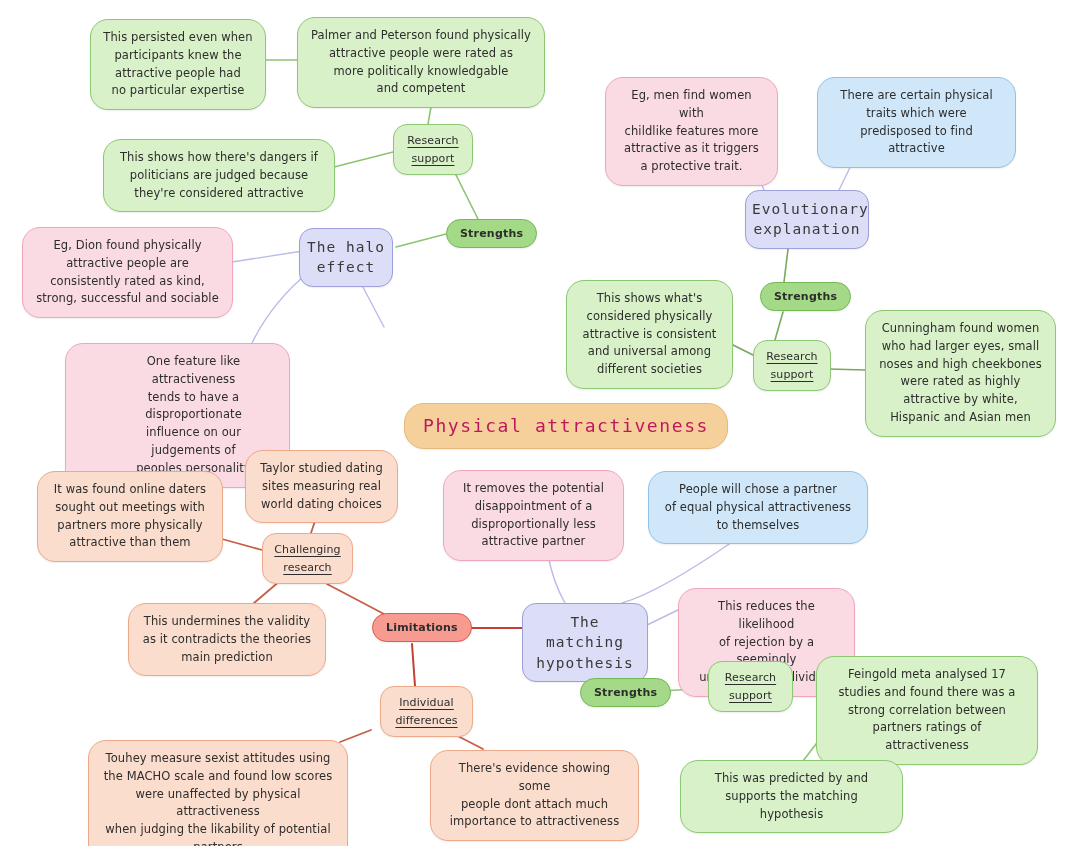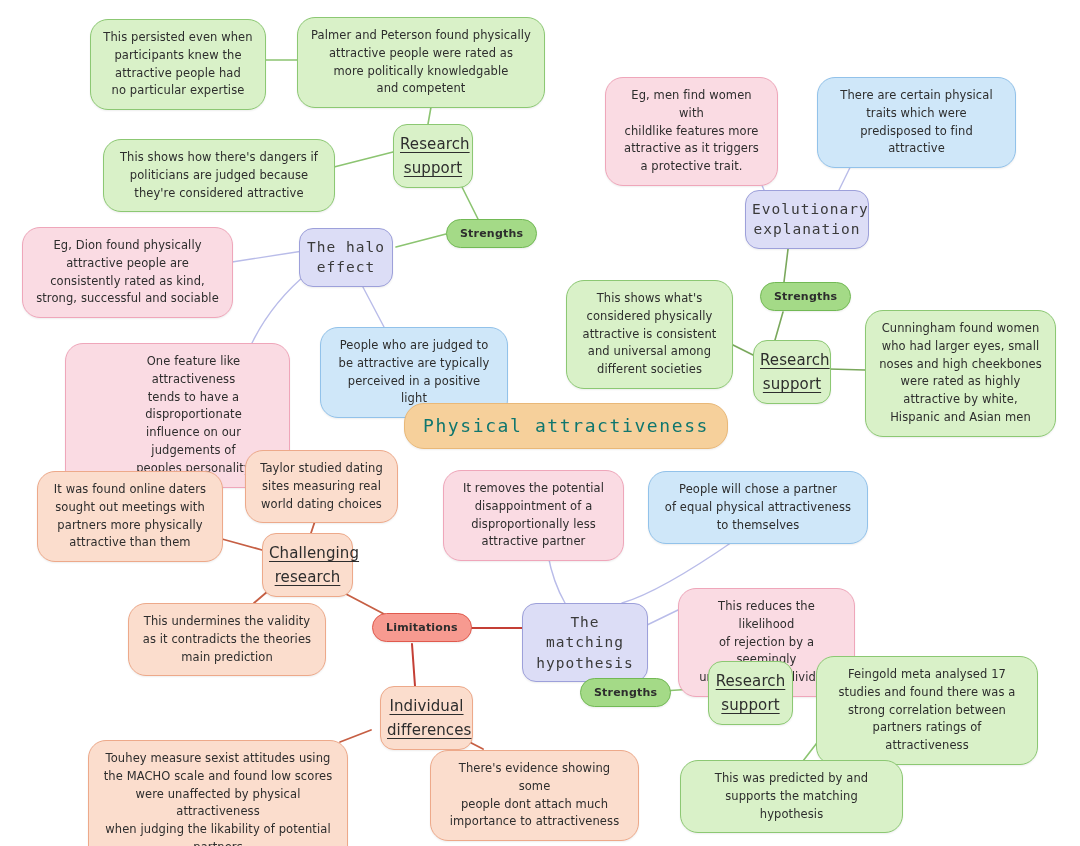--- a/index.html
+++ b/index.html
@@ -17,33 +17,33 @@
   .green{background:#d9f1c8;border:1.5px solid #8cc873;}
   .pink{background:#fadbe3;border:1.5px solid #efa6ba;}
   .blue{background:#cfe7f9;border:1.5px solid #92c2ea;}
   .peach{background:#fbddcd;border:1.5px solid #eda98a;}
   .lav{background:#dcddf6;border:1.5px solid #9da0da;}
   .topic{
     font-family:"DejaVu Sans Mono",monospace;font-size:14.5px;line-height:1.4;
     letter-spacing:1px;border-radius:14px;padding:8px 6px;color:#3a3a3a;
   }
   .heading{
-    font-size:15px;text-decoration:underline;text-underline-offset:3px;
+    font-size:11px;text-decoration:underline;text-underline-offset:3px;
     text-decoration-thickness:1px;border-radius:14px;padding:7px 6px;line-height:1.6;
   }
   .pill{
     border-radius:16px;padding:5px 13px;font-size:11px;font-weight:bold;
     white-space:nowrap;letter-spacing:.2px;
   }
   .pill.green-pill{background:#a4da87;border:1.5px solid #72b955;}
   .pill.red-pill{background:#f79a90;border:1.5px solid #e05a4e;}
   .central{
     background:#f6d09b;border:1.5px solid #e9b878;border-radius:20px;
     font-family:"DejaVu Sans Mono",monospace;font-size:18px;letter-spacing:1.6px;
-    padding:8px 18px;white-space:nowrap;color:#0f766e;
+    padding:8px 18px;white-space:nowrap;color:#be185d;
   }
 </style>
 </head>
 <body>
 
 <div class="canvas">
 
   <svg class="links" viewBox="0 0 1080 846" fill="none" stroke-linecap="round">
 
     <g stroke="#8cc471" stroke-width="1.6">
@@ -112,23 +112,20 @@
   <div class="node lav topic" style="left:299px;top:228px;width:94px;">The halo
 effect</div>
   <div class="node pink" style="left:22px;top:227px;width:211px;">Eg, Dion found physically
 attractive people are
 consistently rated as kind,
 strong, successful and sociable</div>
   <div class="node pink" style="left:65px;top:343px;width:225px;padding-left:44px;">One feature like attractiveness
 tends to have a disproportionate
 influence on our judgements of
 peoples personality</div>
-  <div class="node blue" style="left:320px;top:327px;width:188px;">People who are judged to
-be attractive are typically
-perceived in a positive light</div>
 
   <div class="node central" style="left:404px;top:403px;">Physical attractiveness</div>
 
   <div class="node pink" style="left:605px;top:77px;width:173px;">Eg, men find women with
 childlike features more
 attractive as it triggers
 a protective trait.</div>
   <div class="node blue" style="left:817px;top:77px;width:199px;">There are certain physical
 traits which were
 predisposed to find attractive</div>

